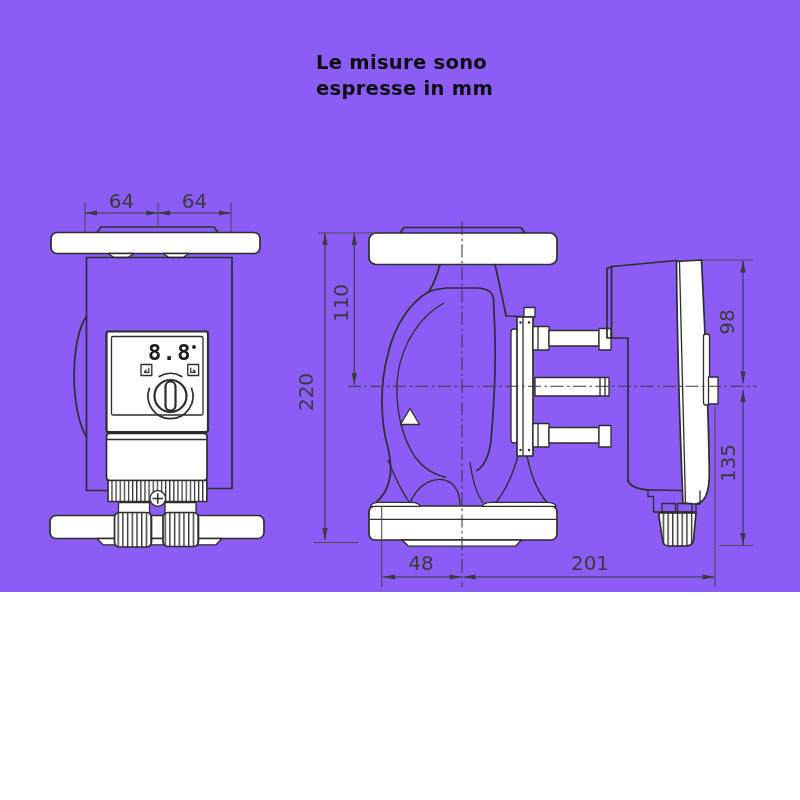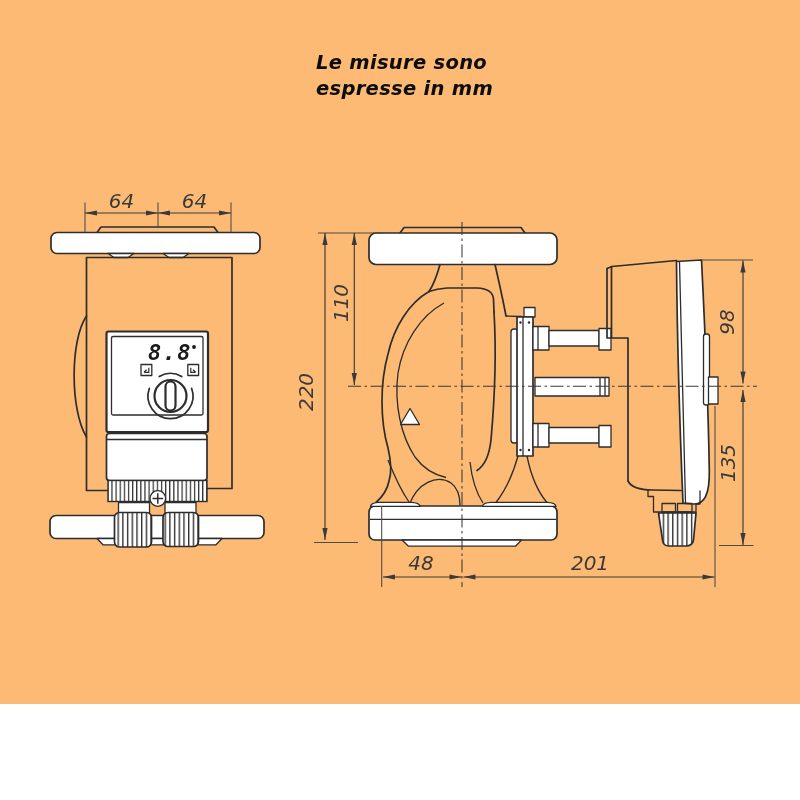--- a/index.html
+++ b/index.html
@@ -1,17 +1,17 @@
 <!DOCTYPE html>
 <html><head>
 <meta charset="utf-8">
 <style>
   html,body{margin:0;padding:0;background:#ffffff;}
-  .page{position:relative;width:800px;height:704px;background:#fdba74;overflow:hidden;
-        font-family:"DejaVu Sans","Liberation Sans",sans-serif;font-style:italic;}
+  .page{position:relative;width:800px;height:592px;background:#8b5cf6;overflow:hidden;
+        font-family:"DejaVu Sans","Liberation Sans",sans-serif;}
   svg{display:block}
   text{fill:#2f2f2f;}
   .title-text{font-weight:bold;font-size:19.5px;fill:#0d0d0d;letter-spacing:.3px;}
   .dim-text{font-size:20px;fill:#3a3a3a;}
   .seg-text{font-family:"DejaVu Sans Mono","Liberation Mono",monospace;
             font-weight:bold;font-size:22px;fill:#1a1a1a;letter-spacing:1.5px;}
   .ol{stroke:#2d2d2d;stroke-width:1.7;fill:none;stroke-linejoin:round;stroke-linecap:round;}
   .ol-thin{stroke:#2d2d2d;stroke-width:1.3;fill:none;stroke-linejoin:round;}
   .ol-bold{stroke:#2d2d2d;stroke-width:2.2;fill:none;stroke-linejoin:round;}
   .wfill{fill:#ffffff;}

